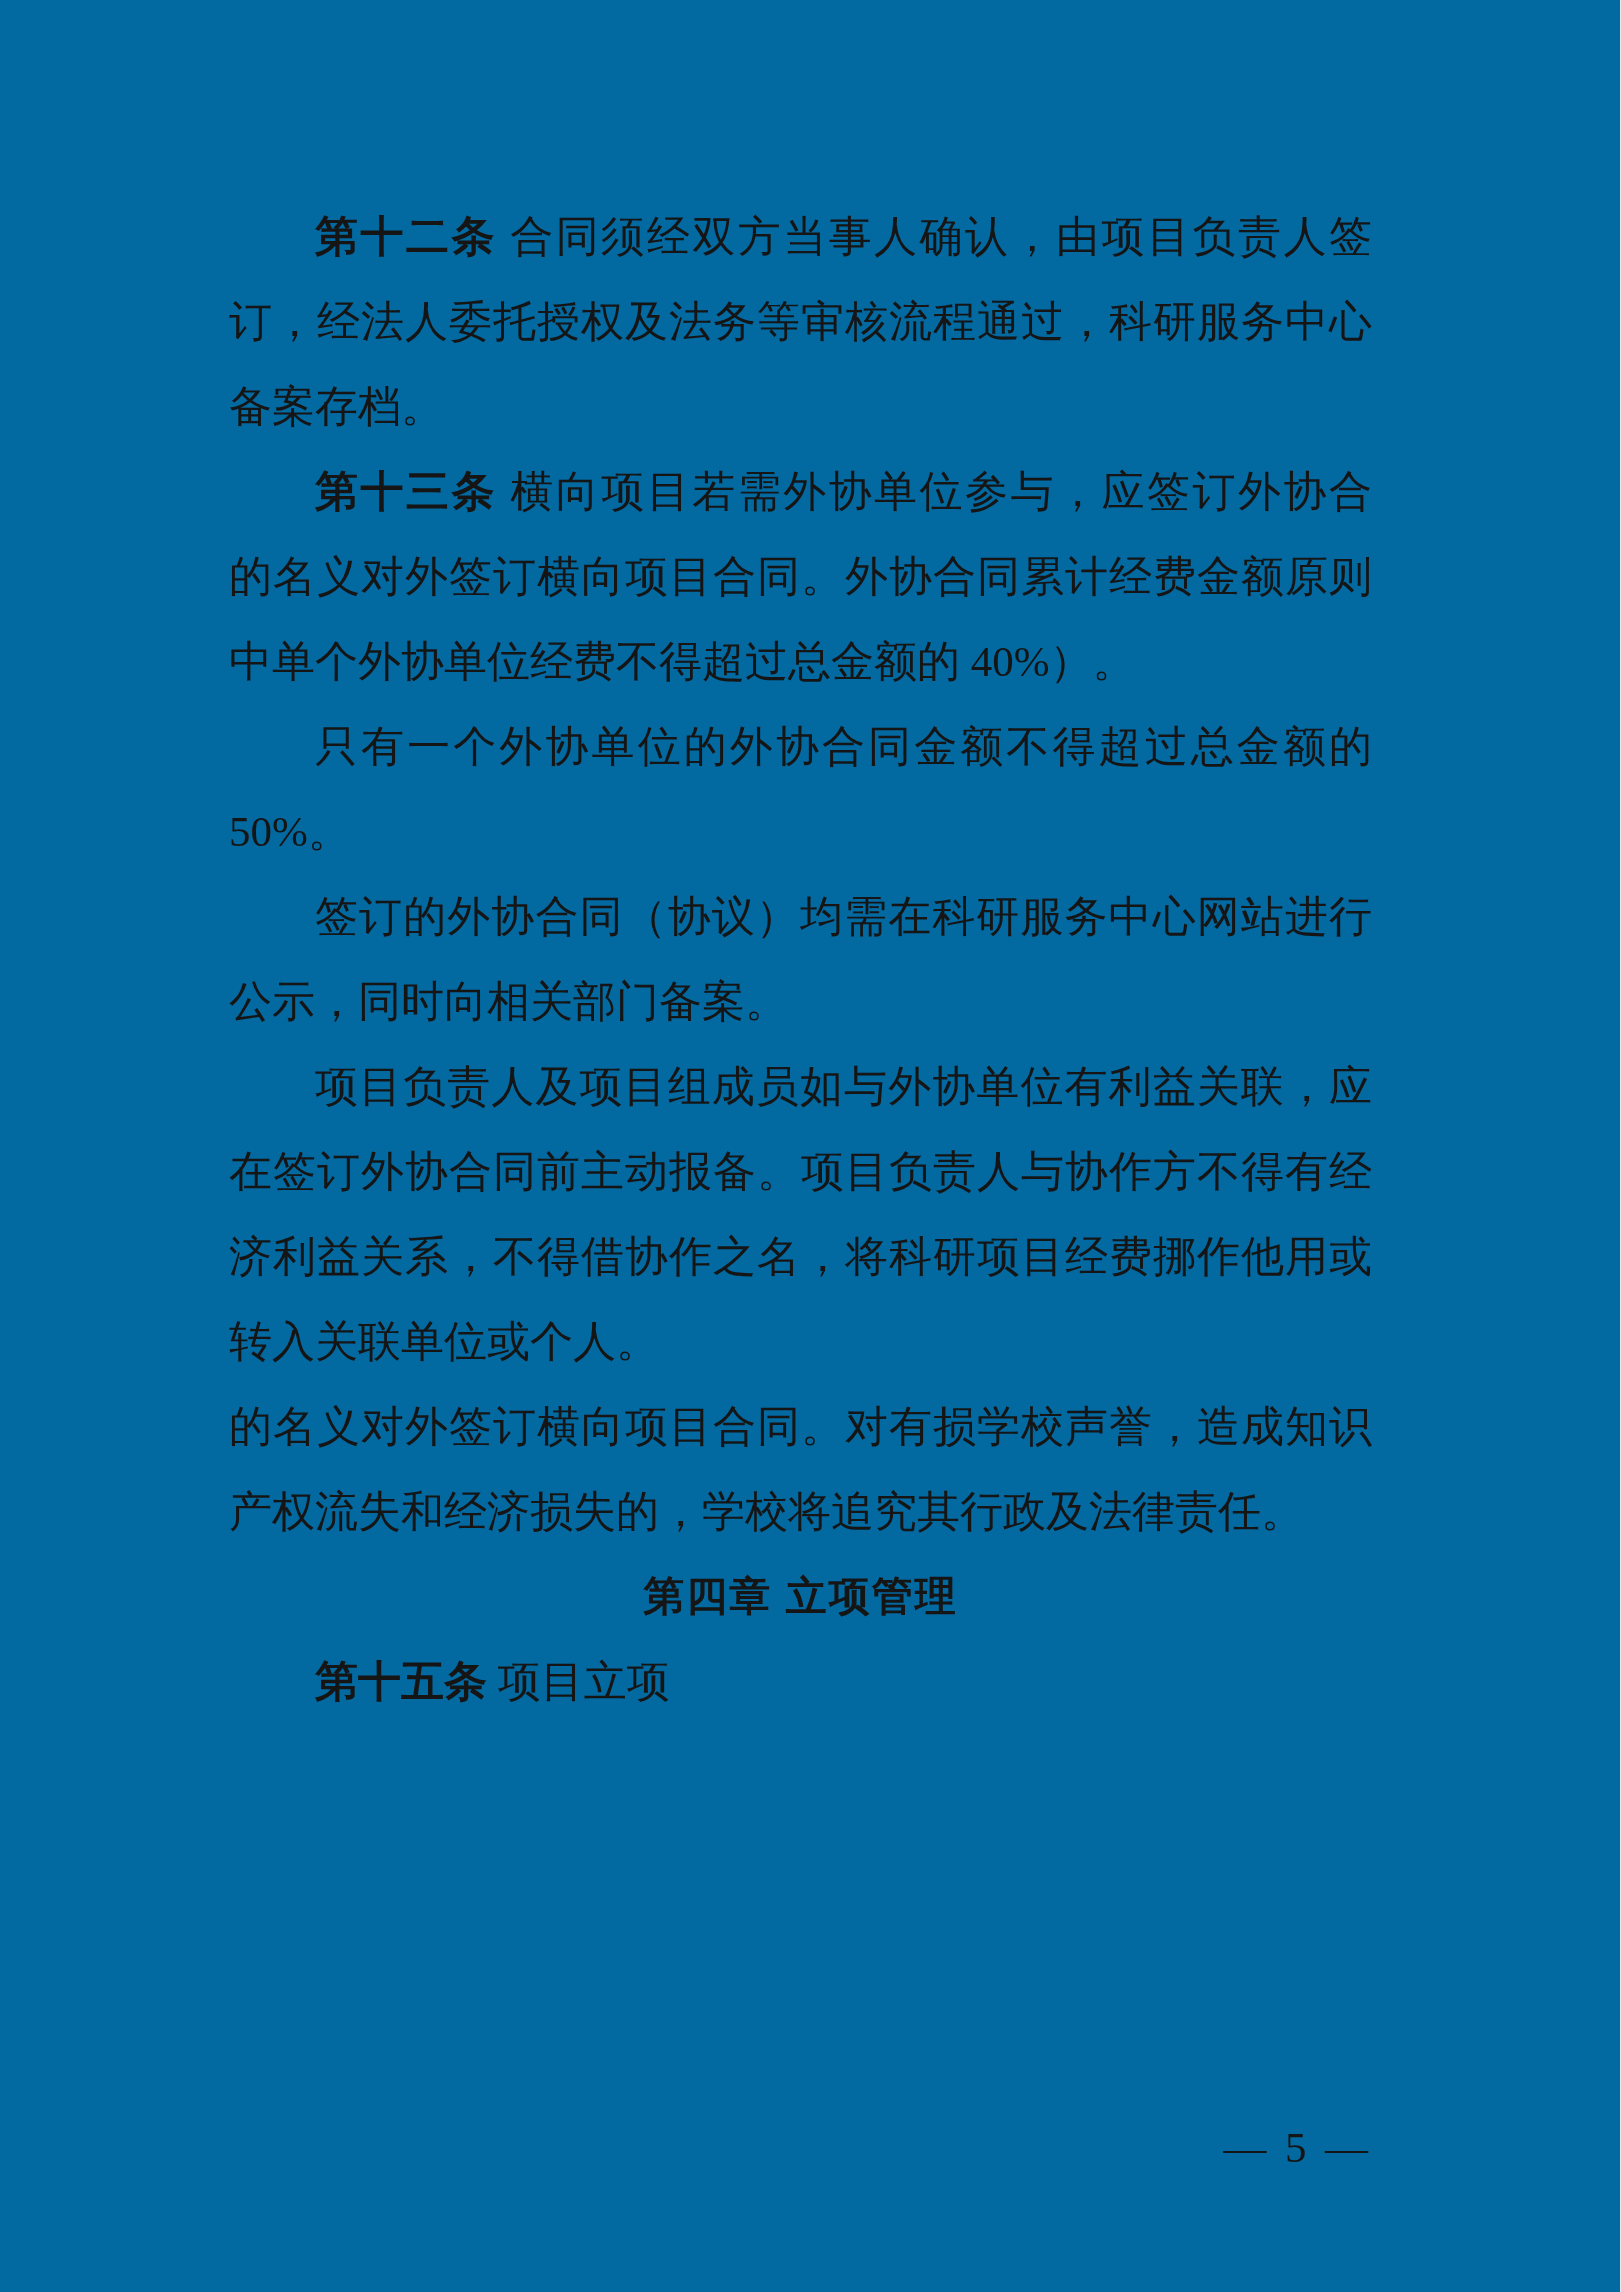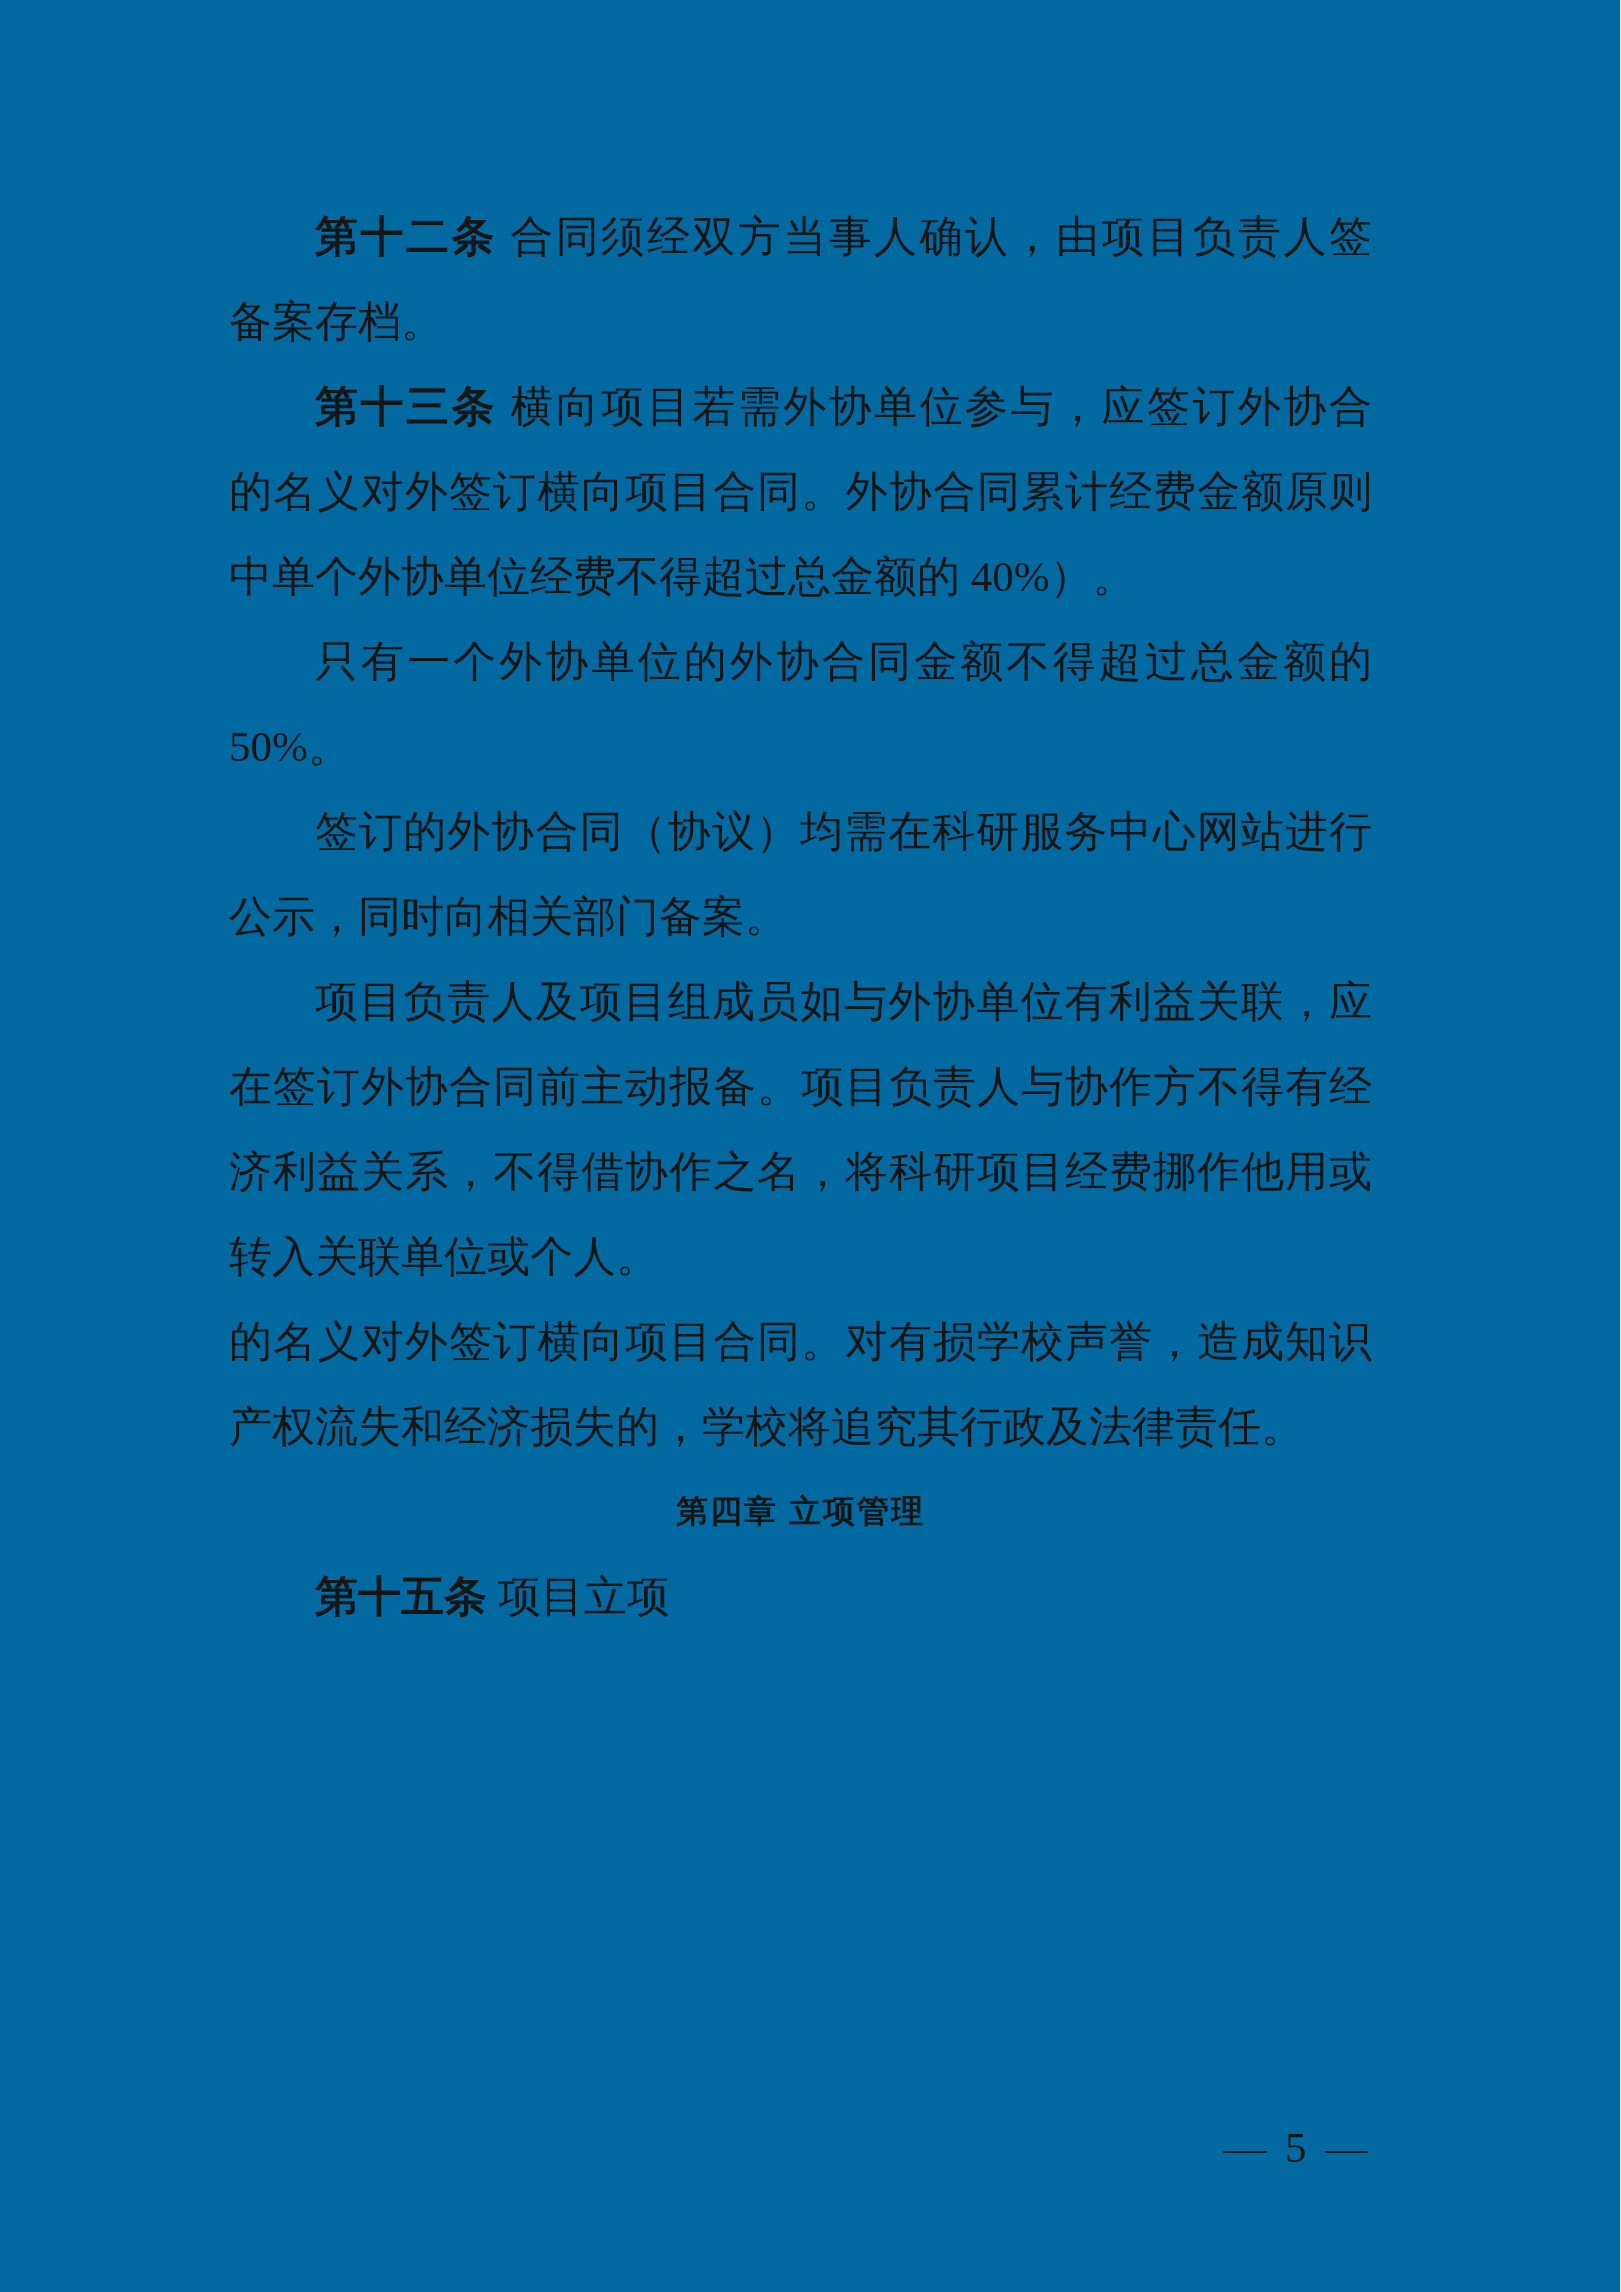--- a/index.html
+++ b/index.html
@@ -25,21 +25,21 @@
     text-align: justify;
     white-space: normal;
     overflow: visible;
   }
   .line.fill { text-align-last: justify; }
   .line.indent { text-indent: 86px; }
   .line.heading {
     text-align-last: center;
     text-indent: 0;
     font-family: "Liberation Sans", "DejaVu Sans", sans-serif;
-    font-size: 32px;
+    font-size: 41px;
     font-weight: 700;
     letter-spacing: 2px;
   }
   .b { font-weight: 700; }
   .page-number {
     position: absolute;
     left: 229px;
     top: 2123px;
     width: 1143px;
     text-align: right;
@@ -48,20 +48,21 @@
     letter-spacing: 3.9px;
     color: #151515;
   }
 </style>
 </head>
 <body>
 
 <div class="page">
   <main class="content">
       <div class="line fill indent"><span class="b">第十二条</span><span> 合同须经双方当事人确认，由项目负责人签</span></div>
+      <div class="line fill"><span>订，经法人委托授权及法务等审核流程通过，科研服务中心</span></div>
       <div class="line"><span>备案存档。</span></div>
       <div class="line fill indent"><span class="b">第十三条</span><span> 横向项目若需外协单位参与，应签订外协合</span></div>
       <div class="line fill"><span>的名义对外签订横向项目合同。外协合同累计经费金额原则</span></div>
       <div class="line"><span>中单个外协单位经费不得超过总金额的 40%）。</span></div>
       <div class="line fill indent"><span>只有一个外协单位的外协合同金额不得超过总金额的</span></div>
       <div class="line"><span>50%。</span></div>
       <div class="line fill indent"><span>签订的外协合同（协议）均需在科研服务中心网站进行</span></div>
       <div class="line"><span>公示，同时向相关部门备案。</span></div>
       <div class="line fill indent"><span>项目负责人及项目组成员如与外协单位有利益关联，应</span></div>
       <div class="line fill"><span>在签订外协合同前主动报备。项目负责人与协作方不得有经</span></div>

